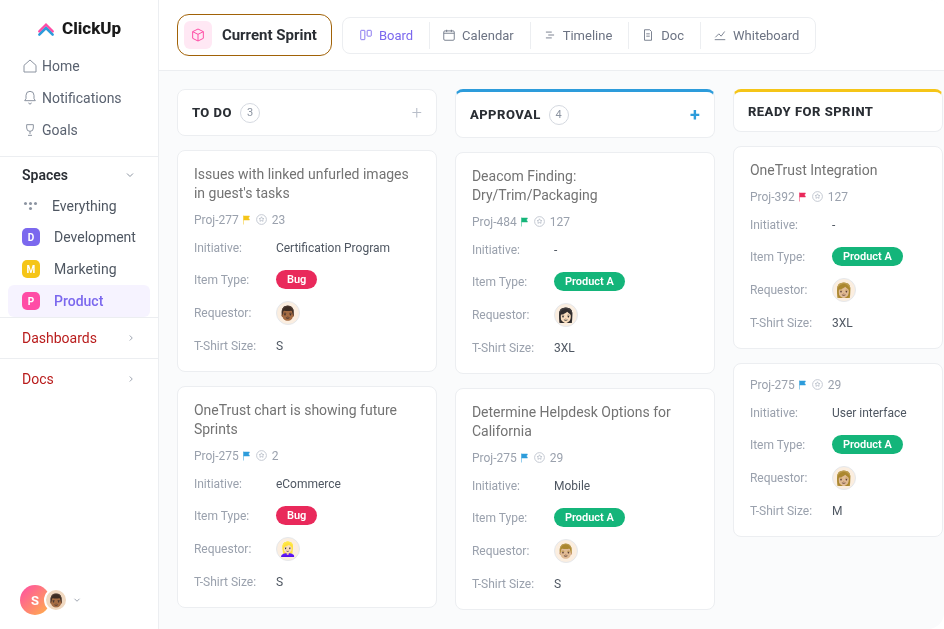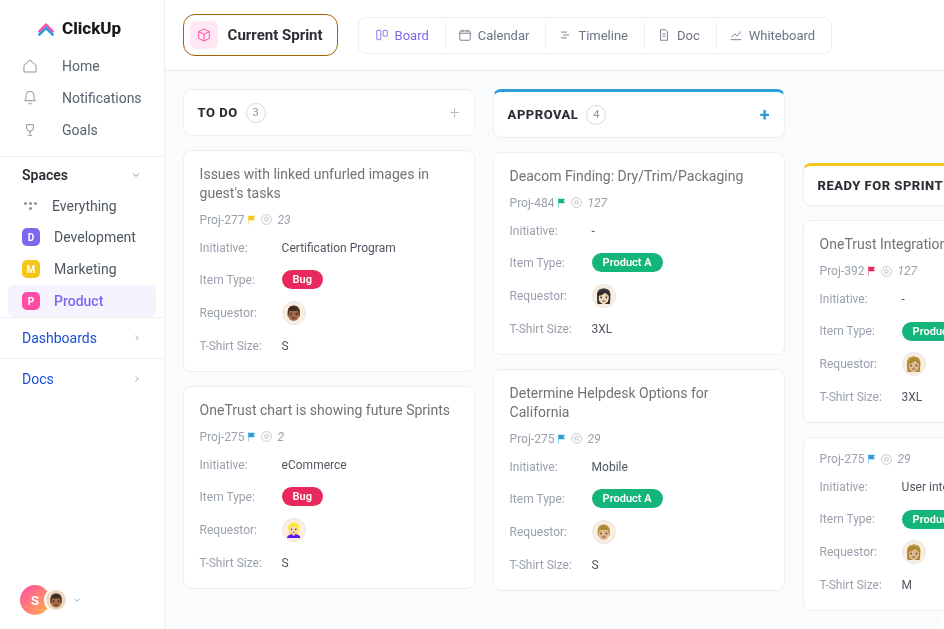--- a/index.html
+++ b/index.html
@@ -4,67 +4,67 @@
 <style>
   * { box-sizing: border-box; margin: 0; padding: 0; }
   body { font-family: -apple-system, BlinkMacSystemFont, "Segoe UI", Roboto, sans-serif; background: #fff; width: 944px; height: 629px; overflow: hidden; border-radius: 16px; }
   .app { display: flex; height: 100%; }
 
   
   .sidebar { width: 200px; border-right: 1px solid #eceef1; display: flex; flex-direction: column; }
   .logo-row { display: flex; align-items: center; gap: 6px; padding: 18px 36px 12px; }
   .logo-row svg { width: 20px; height: 20px; }
   .logo-text { font-weight: 800; font-size: 17px; color: #1a1a1a; }
-  .nav-item { display: flex; align-items: center; gap: 24px; padding: 8px 22px; color: #5a6270; font-size: 14px; cursor: pointer; }
+  .nav-item { display: flex; align-items: center; gap: 4px; padding: 8px 22px; color: #5a6270; font-size: 14px; cursor: pointer; }
   .nav-item svg { width: 16px; height: 16px; stroke: #8c94a1; fill: none; stroke-width: 1.5; }
   .section-header { display: flex; align-items: center; justify-content: space-between; padding: 10px 22px 8px; color: #2a2e34; font-size: 14px; font-weight: 600; border-top: 1px solid #eceef1; margin-top: 10px; }
   .section-header svg { width: 12px; height: 12px; stroke: #8c94a1; fill: none; stroke-width: 2; }
   .space-item { display: flex; align-items: center; gap: 14px; padding: 7px 22px; color: #4f5762; font-size: 14px; cursor: pointer; border-radius: 6px; }
   .space-item.active { background: #f6f3ff; color: #7b68ee; font-weight: 500; margin: 0 8px; padding: 7px 14px; }
   .space-badge { width: 18px; height: 18px; border-radius: 5px; display: flex; align-items: center; justify-content: center; font-size: 10px; font-weight: 700; color: #fff; }
   .dots-icon { width: 16px; height: 16px; display: flex; flex-wrap: wrap; gap: 2px; align-content: center; justify-content: center; }
   .dots-icon span { width: 3px; height: 3px; border-radius: 50%; background: #8c94a1; }
-  .section-row { display: flex; align-items: center; justify-content: space-between; padding: 12px 22px; color: #1d4ed8; font-size: 14px; border-top: 1px solid #eceef1; cursor: pointer; }
+  .section-row { display: flex; align-items: center; justify-content: space-between; padding: 12px 22px; color: #b91c1c; font-size: 14px; border-top: 1px solid #eceef1; cursor: pointer; }
   .section-row svg { width: 10px; height: 10px; stroke: #8c94a1; fill: none; stroke-width: 2; }
   .sidebar-footer { margin-top: auto; padding: 14px 20px; display: flex; align-items: center; gap: -4px; }
   .avatar-circle { width: 30px; height: 30px; border-radius: 50%; display: flex; align-items: center; justify-content: center; color: #fff; font-weight: 700; font-size: 13px; }
   .avatar-circle.s { background: linear-gradient(135deg, #ff4da6, #ffb347); }
   .avatar-small { width: 24px; height: 24px; border-radius: 50%; background: #f0d8c0; margin-left: -6px; border: 2px solid #fff; display:flex; align-items:center; justify-content:center; font-size:13px;}
   .chev-sm { margin-left: 4px; }
 
   
   .main { flex: 1; display: flex; flex-direction: column; background: #fafbfc; }
   .topbar { display: flex; align-items: center; gap: 10px; padding: 14px 18px; background: #fff; border-bottom: 1px solid #eceef1; }
   .topbar-left { display: flex; align-items: center; gap: 10px; background: #fff; border: 1px solid #a16207; border-radius: 12px; padding: 6px 14px 6px 6px; }
   .cube-badge { width: 28px; height: 28px; background: #ffe8f4; border-radius: 6px; display: flex; align-items: center; justify-content: center; }
   .cube-badge svg { width: 16px; height: 16px; stroke: #ff4da6; fill: none; stroke-width: 1.5; }
   .page-title { font-weight: 700; font-size: 15px; color: #2a2e34; }
-  .view-tabs { display: flex; align-items: center; gap: 4px; margin-left: 10px; background: #fff; border: 1px solid #eceef1; border-radius: 8px; padding: 4px; }
+  .view-tabs { display: flex; align-items: center; gap: 4px; background: #fff; border: 1px solid #eceef1; border-radius: 8px; padding: 4px; }
   .view-tab { display: flex; align-items: center; gap: 6px; padding: 6px 12px; color: #6c7383; font-size: 13px; cursor: pointer; border-left: 1px solid #eceef1; }
   .view-tab:first-child { border-left: none; }
   .view-tab.active { color: #7b68ee; }
   .view-tab svg { width: 14px; height: 14px; stroke: currentColor; fill: none; stroke-width: 1.5; }
 
   .board { flex: 1; display: flex; gap: 18px; padding: 18px; overflow: hidden; }
-  .column { width: 292px; flex-shrink: 0; display: flex; flex-direction: column; gap: 14px; }
-  .column:last-child { width: 210px; justify-content: flex-end; }
+  .column { width: 260px; flex-shrink: 0; display: flex; flex-direction: column; gap: 14px; }
+  .column:last-child { width: 210px; }
   .col-header { background: #fff; border: 1px solid #eceef1; border-radius: 8px; padding: 12px 14px; display: flex; align-items: center; gap: 8px; position: relative; }
   .col-header.accent-blue { border-top: 3px solid #2d9cdb; }
   .col-header.accent-yellow { border-top: 3px solid #f5c518; }
   .col-title { font-weight: 800; font-size: 13px; letter-spacing: 0.5px; color: #2a2e34; }
   .count-badge { width: 20px; height: 20px; border: 1px solid #d5d9e0; border-radius: 50%; display: flex; align-items: center; justify-content: center; font-size: 11px; color: #8c94a1; }
   .col-plus { margin-left: auto; font-size: 18px; font-weight: 300; cursor: pointer; }
   .col-plus.gray { color: #b8bec9; }
   .col-plus.blue { color: #2d9cdb; font-weight: 700; }
 
   .card { background: #fff; border: 1px solid #eceef1; border-radius: 8px; padding: 14px 16px; display: flex; flex-direction: column; gap: 10px; }
   .card-title { font-size: 14px; color: #737373; line-height: 1.35; }
   .card-meta { display: flex; align-items: center; gap: 2px; font-size: 12px; color: #9aa1ad; }
   .flag { width: 12px; height: 12px; }
-  .star-row { display: flex; align-items: center; gap: 4px; color: #9aa1ad; font-size: 12px; font-style: italic; }
+  .star-row { display: flex; align-items: center; gap: 4px; color: #9aa1ad; font-size: 12px; }
   .star-row svg { width: 13px; height: 13px; stroke: #b8bec9; fill: none; stroke-width: 1.5; }
   .field-row { display: flex; align-items: center; font-size: 12px; color: #6c7383; min-height: 22px; }
   .field-label { color: #9aa1ad; width: 82px; flex-shrink:0;}
   .field-value { color: #4f5762; }
   .tag { display: inline-block; padding: 3px 11px; border-radius: 12px; font-size: 11px; font-weight: 600; color: #fff; }
   .tag.bug { background: #e9295b; }
   .tag.productA { background: #14b57a; }
   .avatar-pic { width: 24px; height: 24px; border-radius: 50%; border: 1px solid #e5e8ec; display: flex; align-items: center; justify-content: center; font-size: 14px; background: #fbeee0; }
   .card.empty-top { min-height: 160px; }
 </style>

